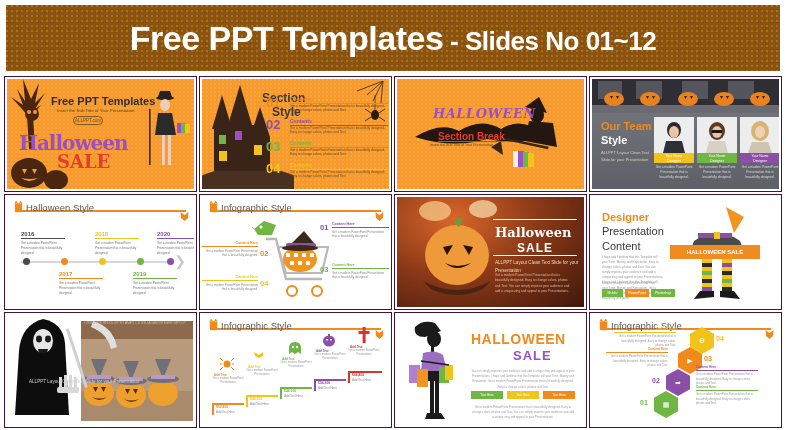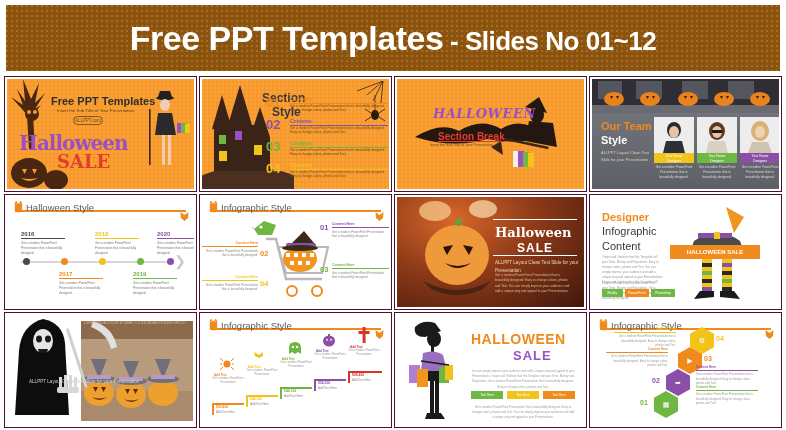--- a/index.html
+++ b/index.html
@@ -485,21 +485,21 @@
         <div class="s7-hw">Halloween</div>
         <div class="s7-sale">SALE</div>
         <div class="s7-t1">ALLPPT Layout Clean Text Slide for your Presentation</div>
         <div class="s7-t2">Get a modern PowerPoint Presentation that is beautifully designed. Easy to change colors, photos and Text. You can simply impress your audience and add a unique zing and appeal to your Presentations.</div>
       </div>
     </div>
 
     <div class="slide">
       <div class="inner" style="background:#fff">
         <div class="s8-t1">Designer</div>
-        <div class="s8-t2">Infographic</div>
+        <div class="s8-t2">Presentation</div>
         <div class="s8-t3">Content</div>
         <div class="s8-tx">I hope and I believe that this Template will your Time, Money and Reputation. Easy to change colors, photos and Text. You can simply impress your audience and add a unique zing and appeal to your Presentations. I hope and I believe that this Template will your Time, Money and Reputation. Get a modern PowerPoint Presentation that is beautifully designed.</div>
         <div class="s8-tx2">Easy to change colors, photos and Text.</div>
 
         <div class="s8-tag" style="left:10px;width:21px;background:#6fb642">Muldiv</div>
         <div class="s8-tag" style="left:33px;width:24px;background:#f08a1c">PowerPoint</div>
         <div class="s8-tag" style="left:59px;width:24px;background:#6fb642">Photoshop</div>
 
         <svg width="96" height="98" style="position:absolute;left:78px;top:6px">
           <path d="M56 4 L74 14 L64 30 Z" fill="#f0951f"></path>

